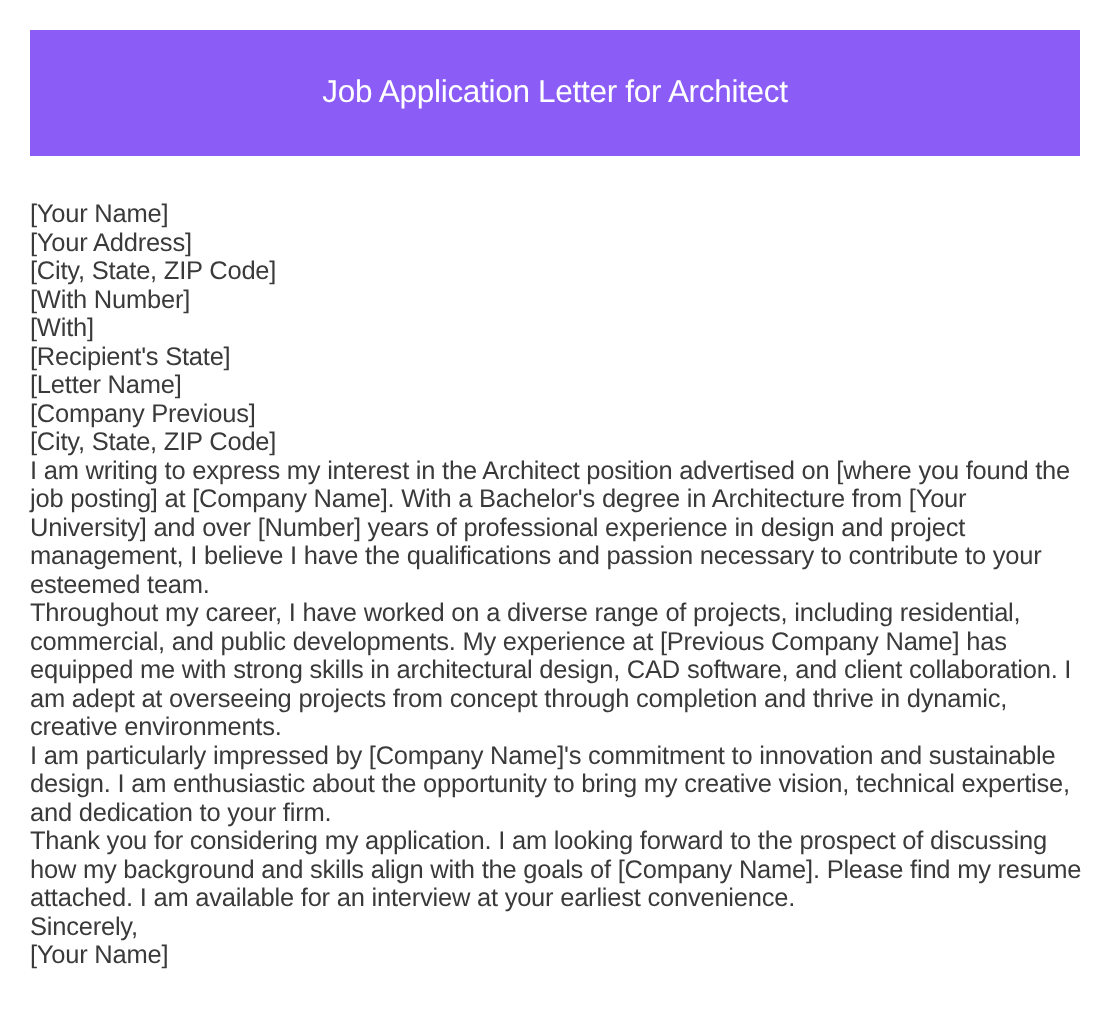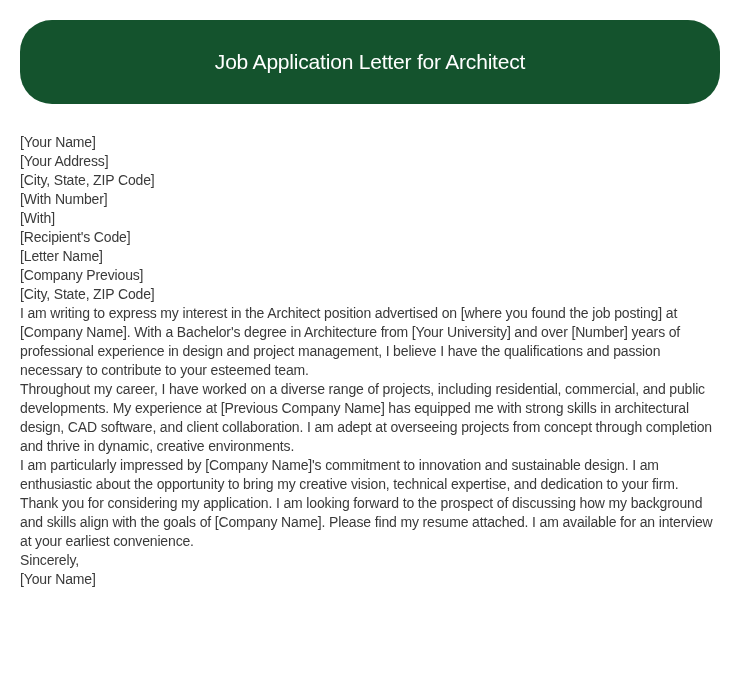--- a/index.html
+++ b/index.html
@@ -1,45 +1,45 @@
 <!DOCTYPE html>
 <html><head>
   <meta charset="utf-8">
   <style>
     html, body { margin: 0; padding: 0; background: #ffffff; }
     body { width: 740px; height: 686px; position: relative; overflow: hidden; }
     .header {
       position: absolute; left: 20px; top: 20px; width: 700px; height: 84px;
-      background: #14532d; display: flex; align-items: center; justify-content: center; border-radius: 32px;
+      background: #8b5cf6; display: flex; align-items: center; justify-content: center;
     }
     .header-title {
       color: #ffffff; font-family: "Liberation Sans", sans-serif; font-size: 21px;
       letter-spacing: -0.2px;
     }
     .letter {
       position: absolute; left: 20px; top: 133px; width: 705px;
-      font-family: "Liberation Sans", sans-serif; font-size: 14px; line-height: 19px;
+      font-family: "Liberation Sans", sans-serif; font-size: 17px; line-height: 19px;
       color: #3a3a3a; letter-spacing: -0.15px;
     }
     .line { margin: 0; white-space: normal; }
   </style>
 </head>
 <body>
 
 <div class="header">
   <span class="header-title">Job Application Letter for Architect</span>
 </div>
 
 <div class="letter">
   <p class="line">[Your Name]</p>
   <p class="line">[Your Address]</p>
   <p class="line">[City, State, ZIP Code]</p>
   <p class="line">[With Number]</p>
   <p class="line">[With]</p>
-  <p class="line">[Recipient's Code]</p>
+  <p class="line">[Recipient's State]</p>
   <p class="line">[Letter Name]</p>
   <p class="line">[Company Previous]</p>
   <p class="line">[City, State, ZIP Code]</p>
   <p class="line">I am writing to express my interest in the Architect position advertised on [where you found the job posting] at [Company Name]. With a Bachelor's degree in Architecture from [Your University] and over [Number] years of professional experience in design and project management, I believe I have the qualifications and passion necessary to contribute to your esteemed team.</p>
   <p class="line">Throughout my career, I have worked on a diverse range of projects, including residential, commercial, and public developments. My experience at [Previous Company Name] has equipped me with strong skills in architectural design, CAD software, and client collaboration. I am adept at overseeing projects from concept through completion and thrive in dynamic, creative environments.</p>
   <p class="line">I am particularly impressed by [Company Name]'s commitment to innovation and sustainable design. I am enthusiastic about the opportunity to bring my creative vision, technical expertise, and dedication to your firm.</p>
   <p class="line">Thank you for considering my application. I am looking forward to the prospect of discussing how my background and skills align with the goals of [Company Name]. Please find my resume attached. I am available for an interview at your earliest convenience.</p>
   <p class="line">Sincerely,</p>
   <p class="line">[Your Name]</p>
 </div>

